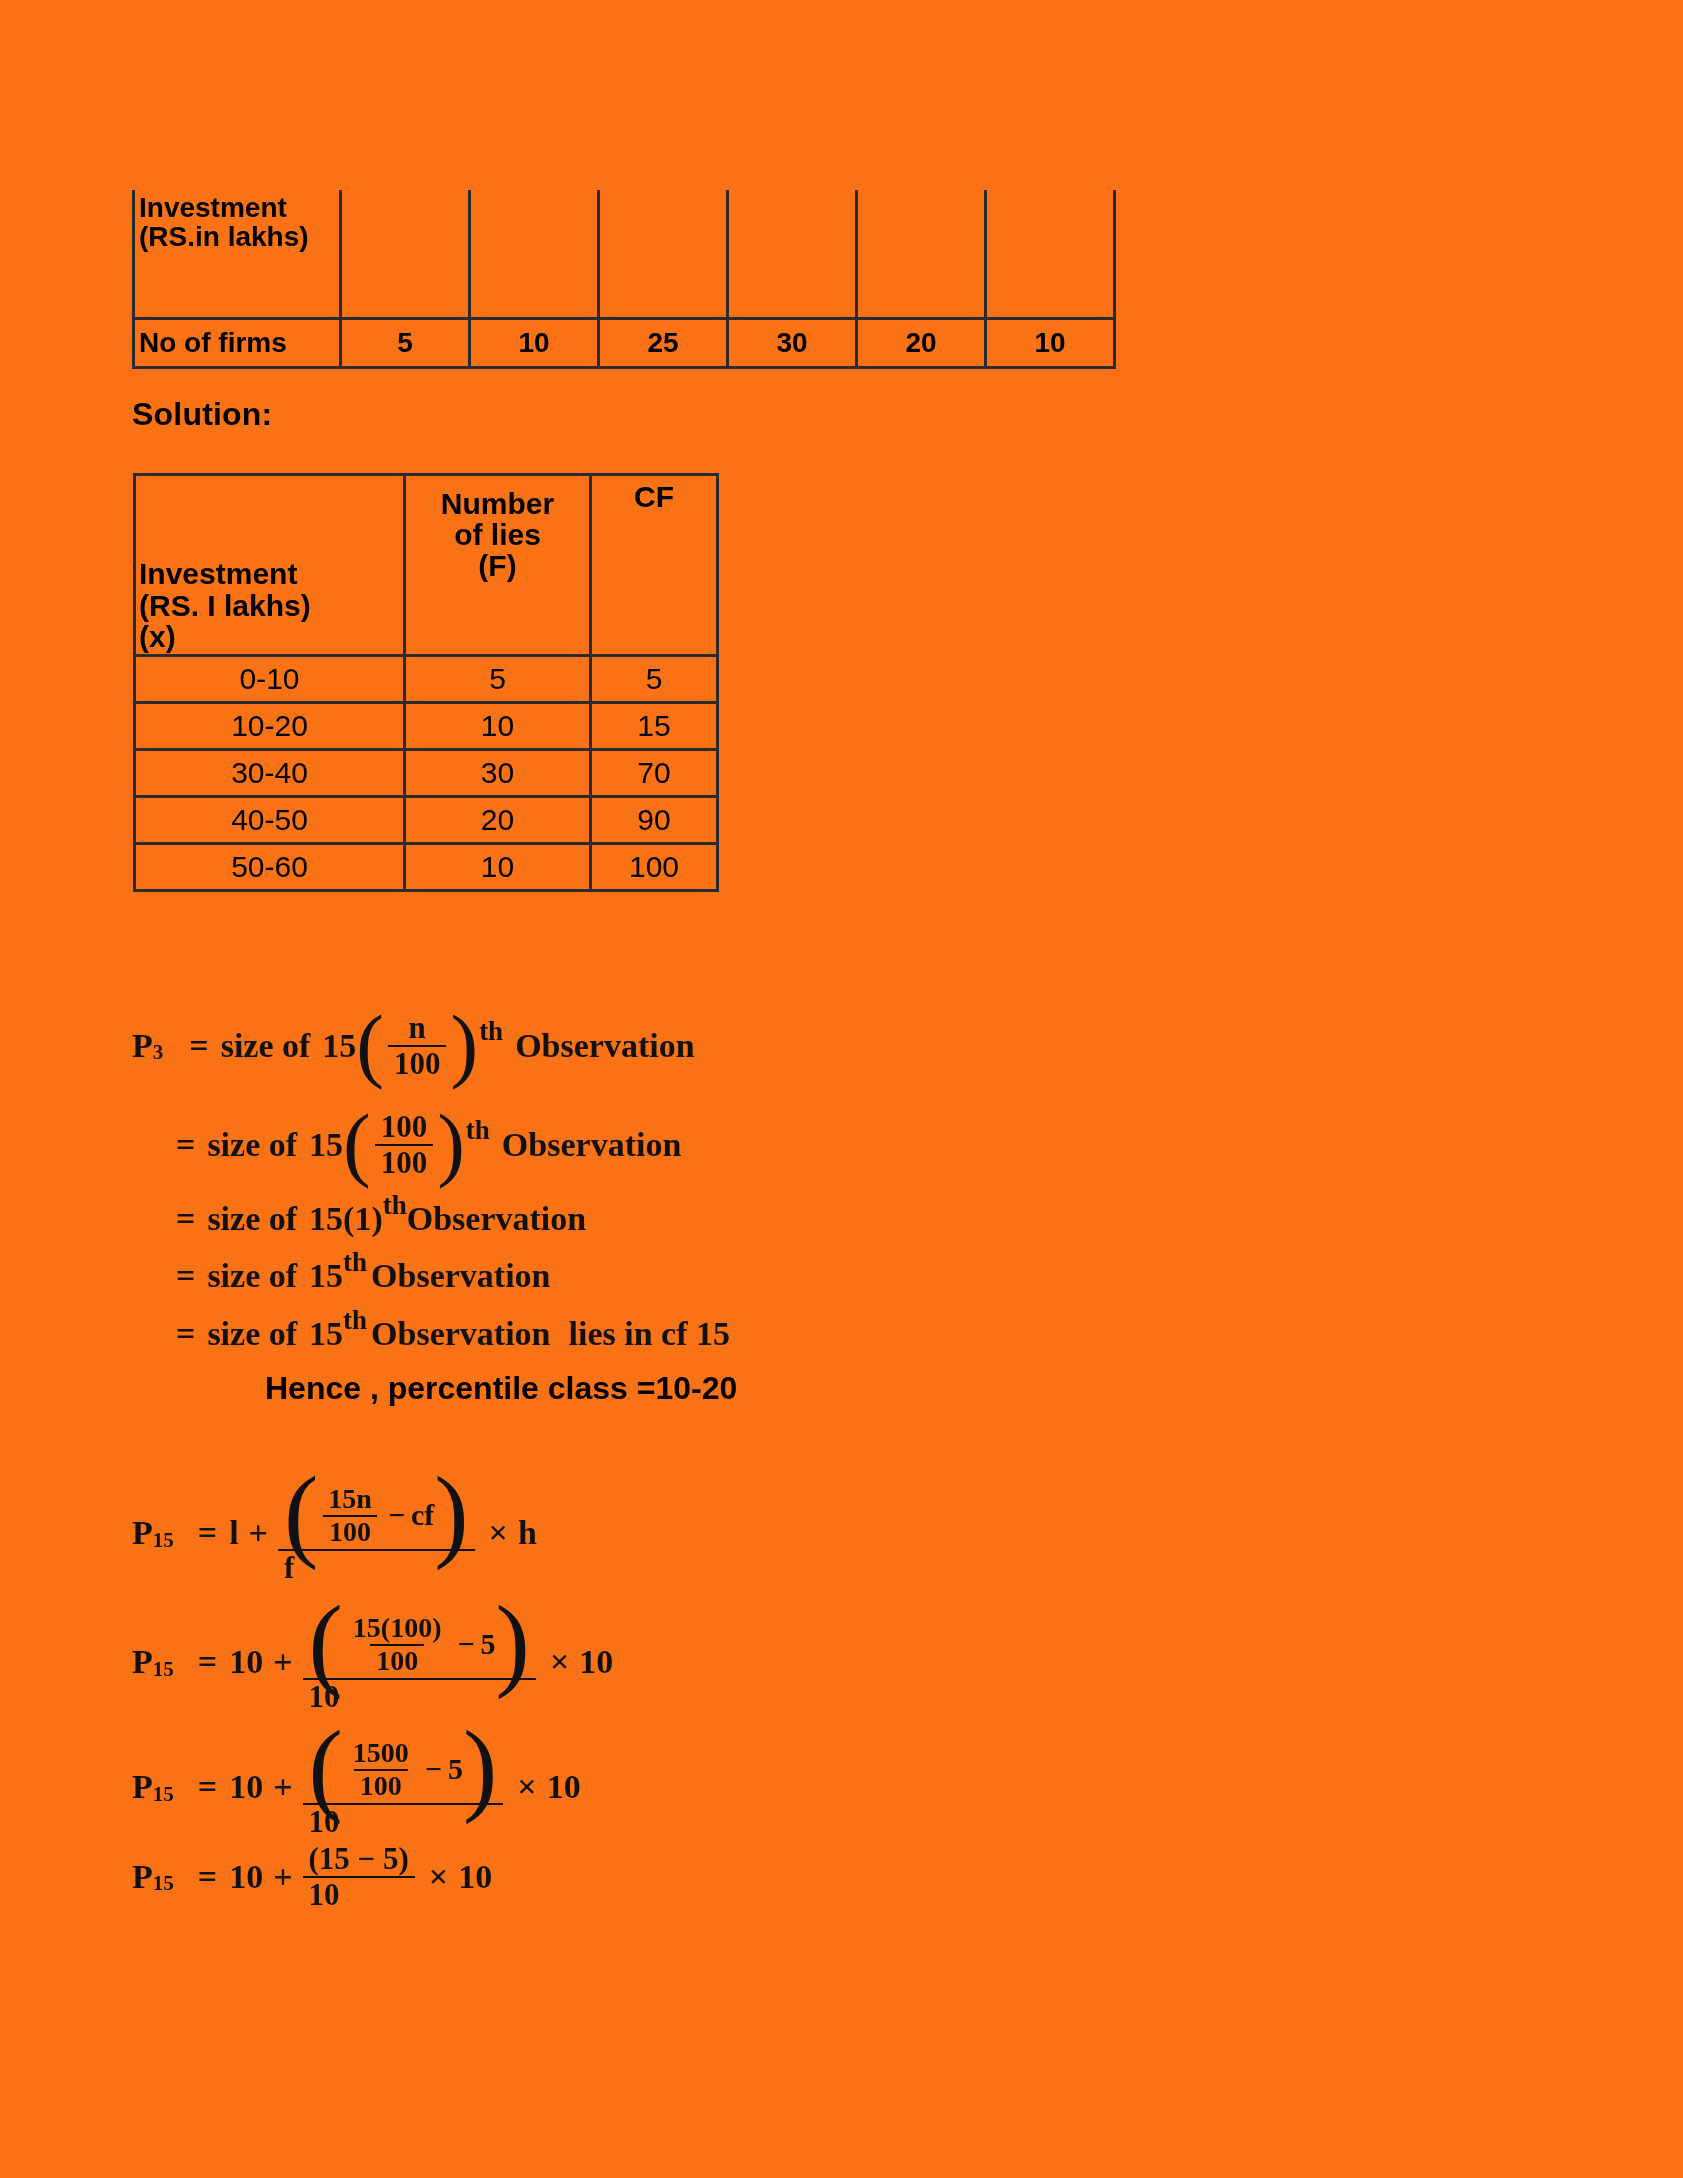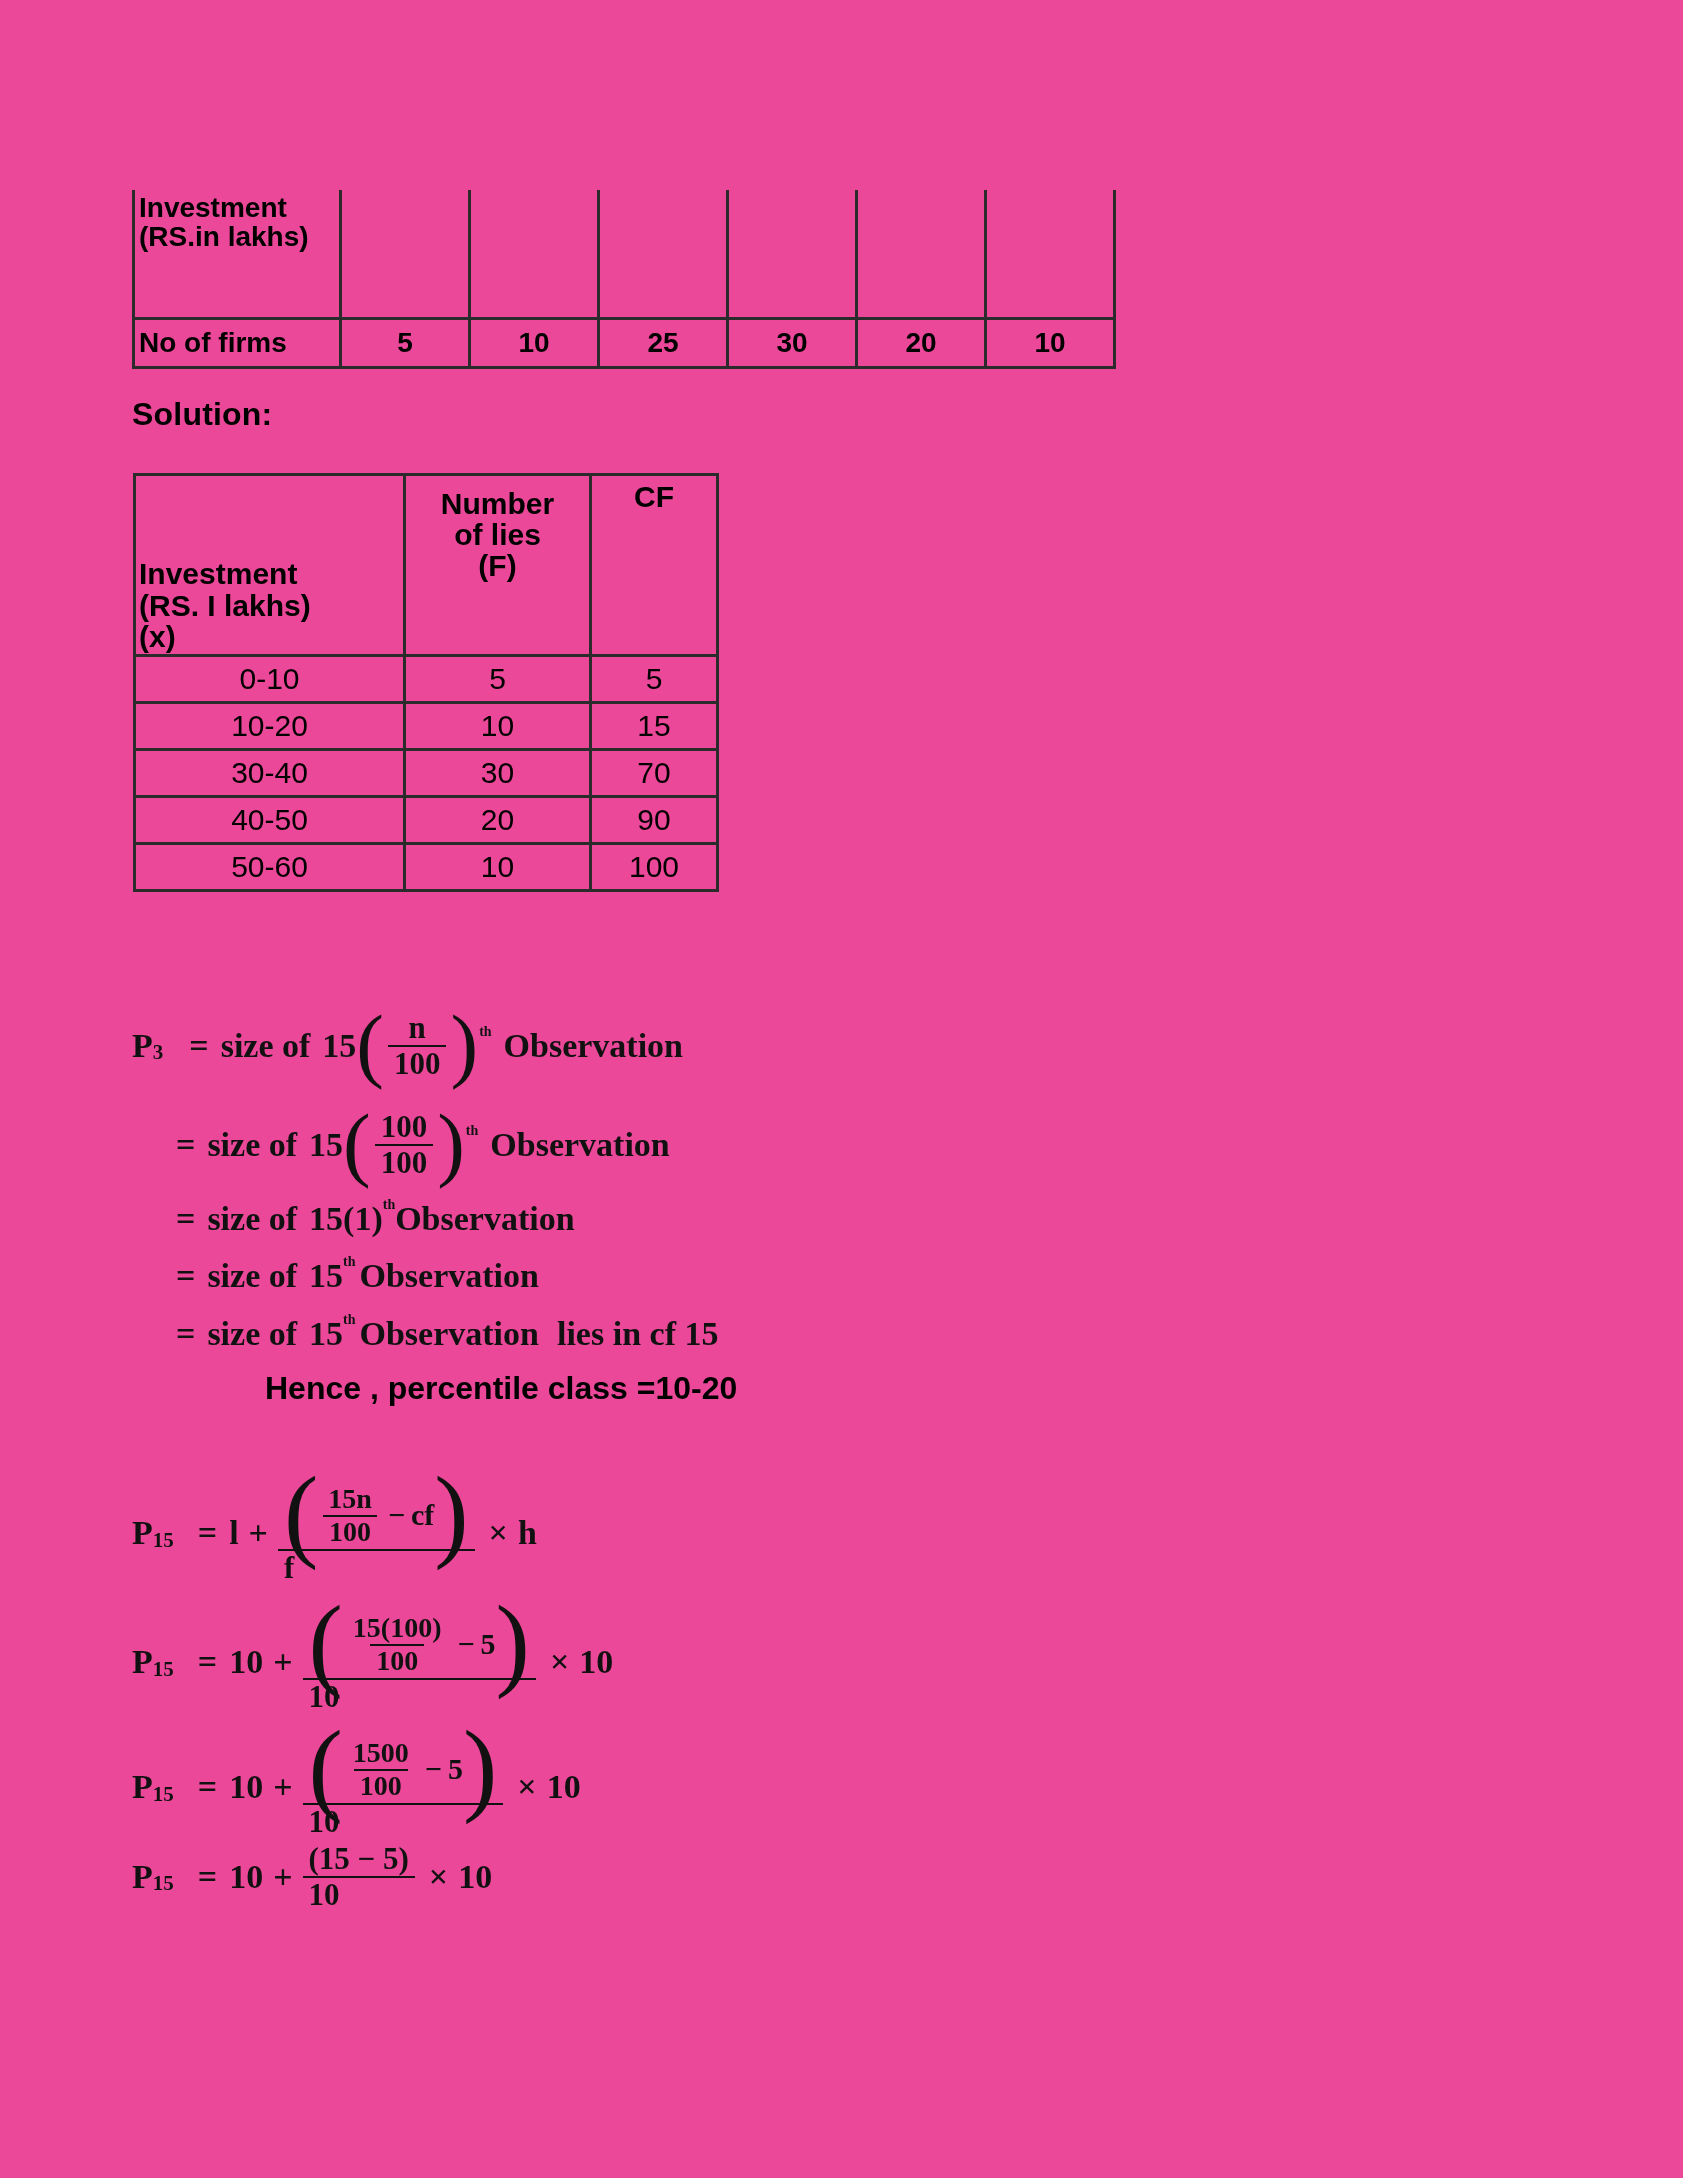--- a/index.html
+++ b/index.html
@@ -15,21 +15,21 @@
     color: #000000;
     overflow: hidden;
   }
 
   .page {
     position: absolute;
     left: 0;
     top: 0;
     width: 1683px;
     height: 2178px;
-    background: #ec4899;
+    background: #f97316;
   }
 
   
   .qtable {
     position: absolute;
     left: 132px;
     top: 190px;
     border-collapse: collapse;
     table-layout: fixed;
   }
@@ -143,21 +143,21 @@
     display: inline-block;
     font-size: 34px;
   }
   .sub {
     font-size: 21px;
     vertical-align: sub;
     position: relative;
     top: 7px;
   }
   .sup {
-    font-size: 14px;
+    font-size: 27px;
     position: relative;
     top: -14px;
   }
   .txt {
     font-size: 34px;
   }
 
   
   .frac {
     display: inline-flex;

